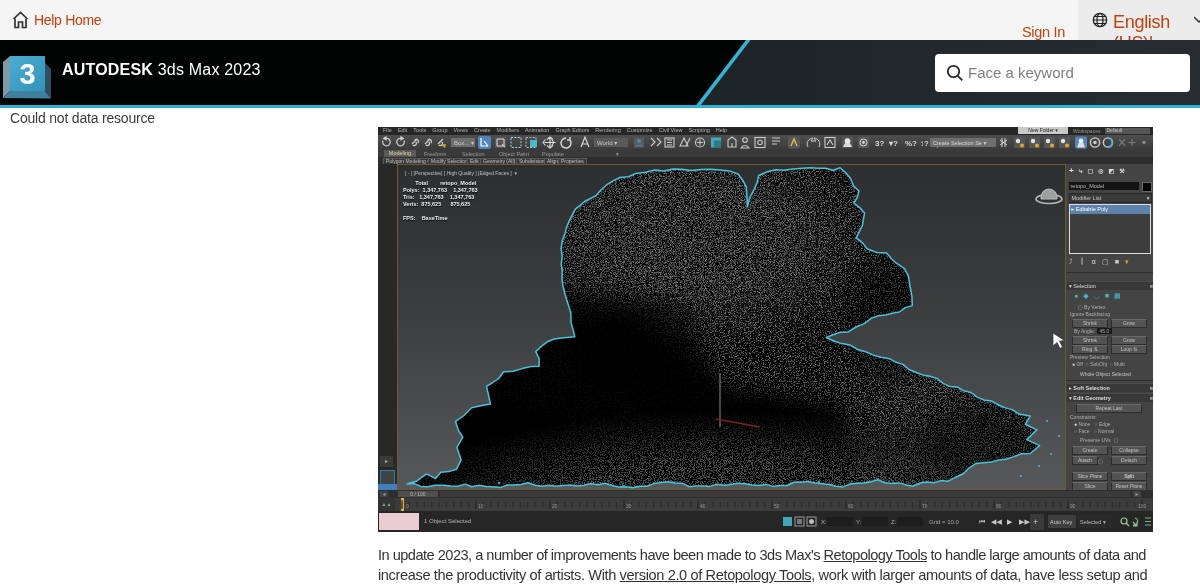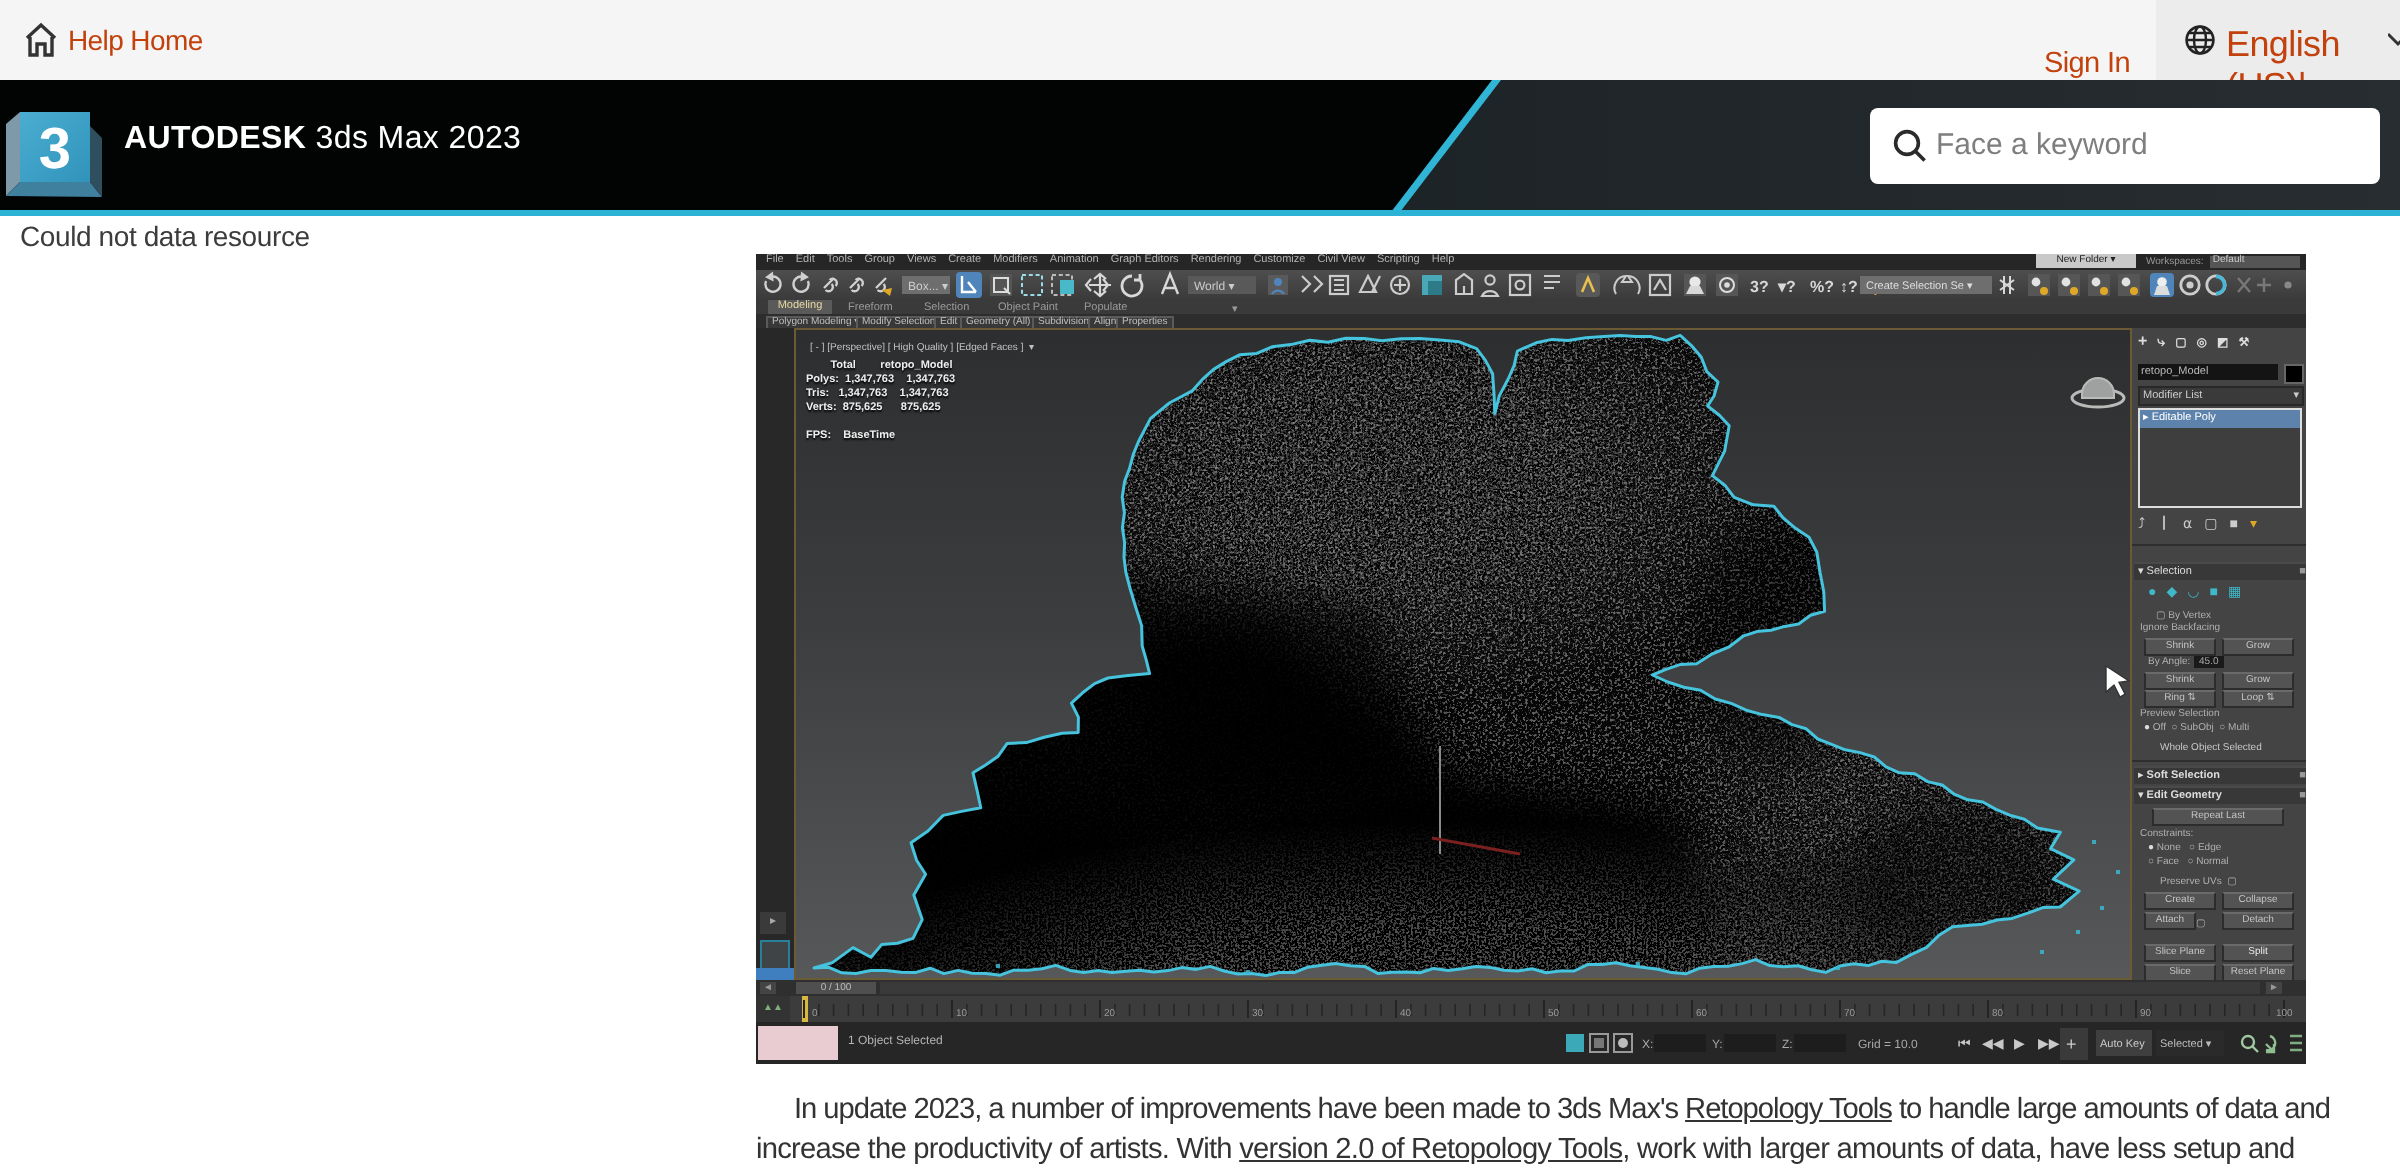--- a/index.html
+++ b/index.html
@@ -24,21 +24,21 @@
 .rbtn{position:absolute;top:1px;height:4.5px;border:.5px solid #5a5a5a;background:#383838;color:#c0c0c0;font-size:5px;line-height:4.5px;padding:0 2px;white-space:nowrap;}
 .leftstrip{left:0;top:37px;width:19px;height:326px;background:#282828;}
 .viewport{left:19px;top:37px;width:669px;height:326px;background:linear-gradient(#2c2e30,#3b3d3f 45%,#56585a);border:1px solid #6b5a33;box-sizing:border-box;}
 .panel{left:688px;top:37px;width:87px;height:326px;background:#444;}
 .trackbar{left:0;top:363px;width:775px;height:8px;background:#2f2f2f;}
 .ruler{left:0;top:371px;width:775px;height:13px;background:#3c3c3c;}
 .statusbar{left:0;top:384px;width:775px;height:21px;background:#262626;}
 
 .para{left:378px;top:546px;width:790px;font-size:14.6px;line-height:19.5px;color:#333;white-space:nowrap;}
 .pl{letter-spacing:-0.38px;}
-#pl1{letter-spacing:-0.52px;margin-left:19px;}
+#pl1{letter-spacing:-0.52px;}
 .t5{font-size:5px;} .t6{font-size:6px;}
 .phead{left:1px;width:84px;height:8px;background:#383838;border-top:1px solid #4a4a4a;color:#ddd;font-size:5.5px;line-height:8px;padding-left:2px;}
 .pt{color:#b0b0b0;font-size:5px;white-space:nowrap;}
 .pbtn{height:7px;background:#535353;border:1px solid #2c2c2c;border-top-color:#6a6a6a;color:#c4c4c4;font-size:5px;line-height:7px;text-align:center;}
 .pfield{background:#1a1a1a;color:#aaa;padding:0 3px;}
 </style></head>
 <body>
 
 <div class="abs topbar"></div>
 <div class="abs lang"></div>

